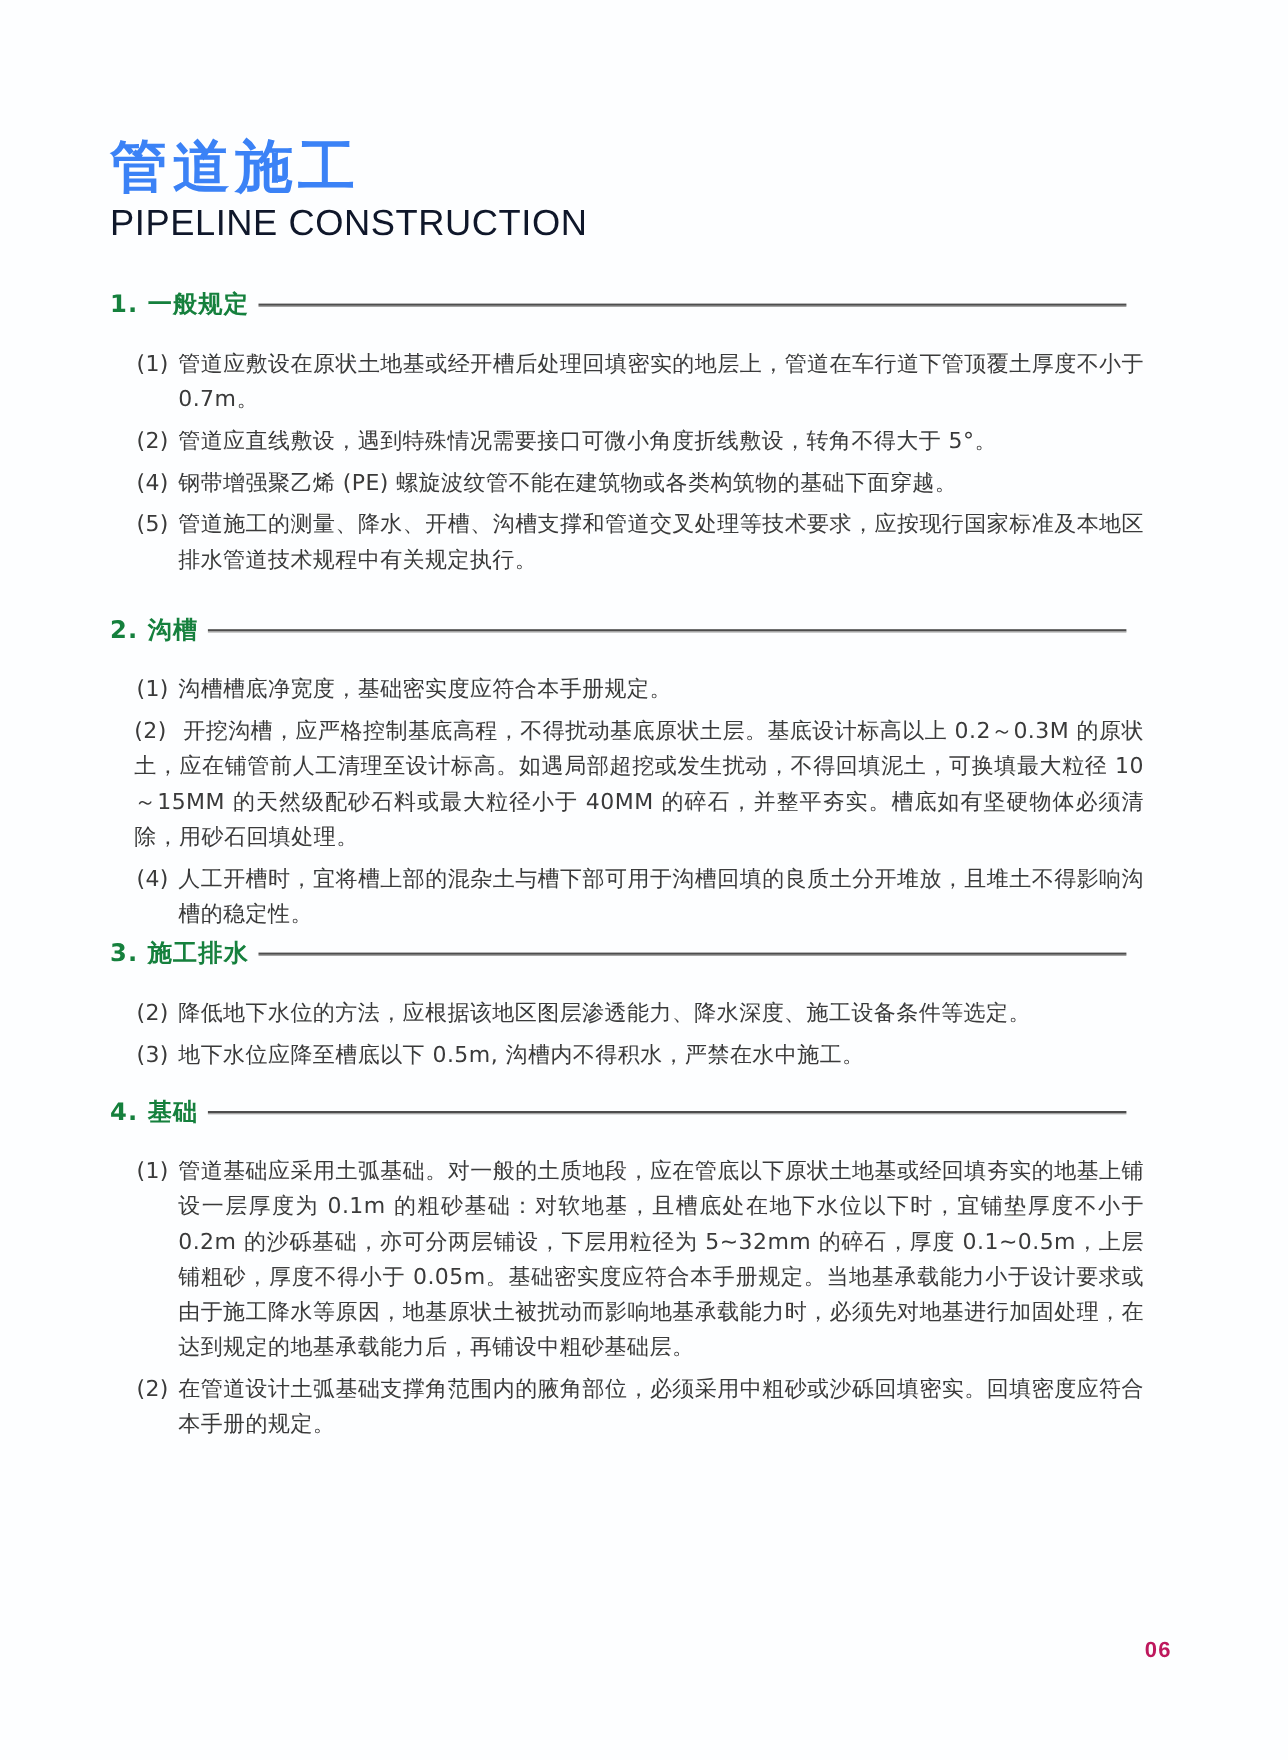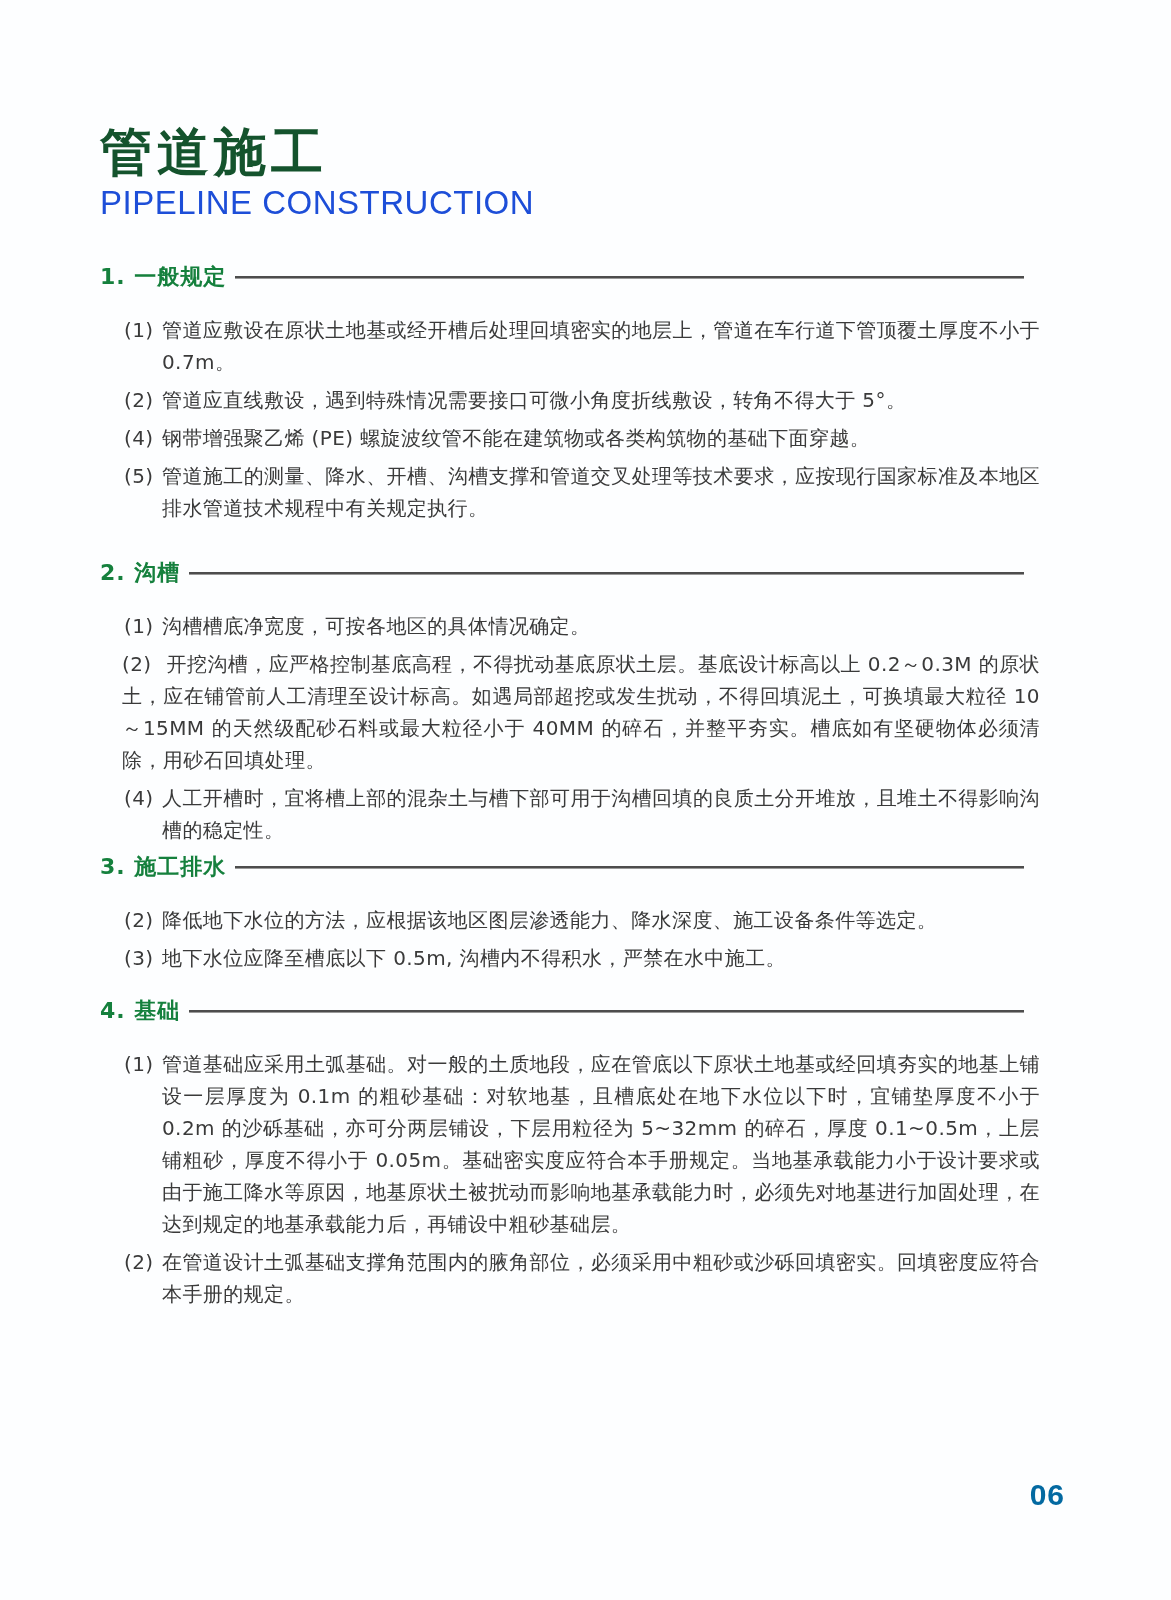--- a/index.html
+++ b/index.html
@@ -20,29 +20,29 @@
     overflow: hidden;
     color: #3a3a3a;
   }
   
   .hd-title {
     margin: 0;
     font-size: 52px;
     line-height: 52px;
     font-weight: 700;
     letter-spacing: 5px;
-    color: #14532d;
+    color: #3b82f6;
   }
   .hd-subtitle {
     margin-top: 8px;
     font-size: 33px;
     line-height: 34px;
     font-weight: 400;
     letter-spacing: 0.5px;
-    color: #1d4ed8;
+    color: #0f172a;
     font-family: "Liberation Sans", "DejaVu Sans", sans-serif;
   }
   
   section { display: block; }
   .sec-1 { margin-top: 42px; }
   .sec-2 { margin-top: 34px; }
   .sec-3 { }
   .sec-4 { margin-top: 22px; }
   .sec-head {
     display: flex;
@@ -89,23 +89,23 @@
   }
   .item.flush .marker {
     width: auto;
     margin-right: 15px;
   }
   
   .page-number {
     position: absolute;
     right: 106px;
     bottom: 88px;
-    font-size: 30px;
+    font-size: 20px;
     font-weight: 700;
-    color: #0369a1;
+    color: #be185d;
     font-family: "Liberation Sans", "DejaVu Sans", sans-serif;
     letter-spacing: 1px;
   }
 </style>
 </head>
 <body>
 
 <div class="page">
 
   <header>
@@ -122,21 +122,21 @@
     <p class="item"><span class="marker">(2)</span><span>管道应直线敷设，遇到特殊情况需要接口可微小角度折线敷设，转角不得大于 5°。</span></p>
     <p class="item"><span class="marker">(4)</span><span>钢带增强聚乙烯 (PE) 螺旋波纹管不能在建筑物或各类构筑物的基础下面穿越。</span></p>
     <p class="item"><span class="marker">(5)</span><span>管道施工的测量、降水、开槽、沟槽支撑和管道交叉处理等技术要求，应按现行国家标准及本地区排水管道技术规程中有关规定执行。</span></p>
   </section>
 
   <section class="sec-2">
     <div class="sec-head">
       <span class="sec-title">2. 沟槽</span>
       <span class="sec-rule"></span>
     </div>
-    <p class="item"><span class="marker">(1)</span><span>沟槽槽底净宽度，可按各地区的具体情况确定。</span></p>
+    <p class="item"><span class="marker">(1)</span><span>沟槽槽底净宽度，基础密实度应符合本手册规定。</span></p>
     <p class="item flush"><span class="marker">(2)</span><span>开挖沟槽，应严格控制基底高程，不得扰动基底原状土层。基底设计标高以上 0.2～0.3M 的原状土，应在铺管前人工清理至设计标高。如遇局部超挖或发生扰动，不得回填泥土，可换填最大粒径 10～15MM 的天然级配砂石料或最大粒径小于 40MM 的碎石，并整平夯实。槽底如有坚硬物体必须清除，用砂石回填处理。</span></p>
     <p class="item"><span class="marker">(4)</span><span>人工开槽时，宜将槽上部的混杂土与槽下部可用于沟槽回填的良质土分开堆放，且堆土不得影响沟槽的稳定性。</span></p>
   </section>
 
   <section class="sec-3">
     <div class="sec-head">
       <span class="sec-title">3. 施工排水</span>
       <span class="sec-rule"></span>
     </div>
     <p class="item"><span class="marker">(2)</span><span>降低地下水位的方法，应根据该地区图层渗透能力、降水深度、施工设备条件等选定。</span></p>

